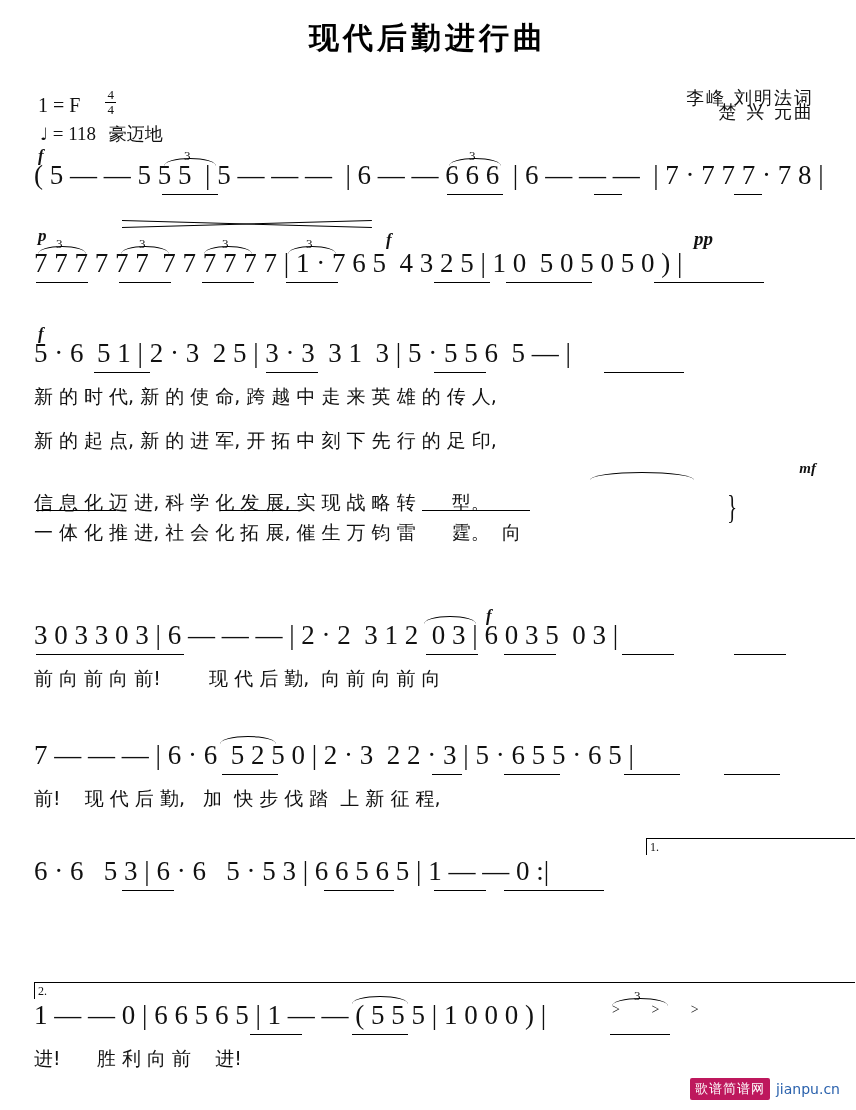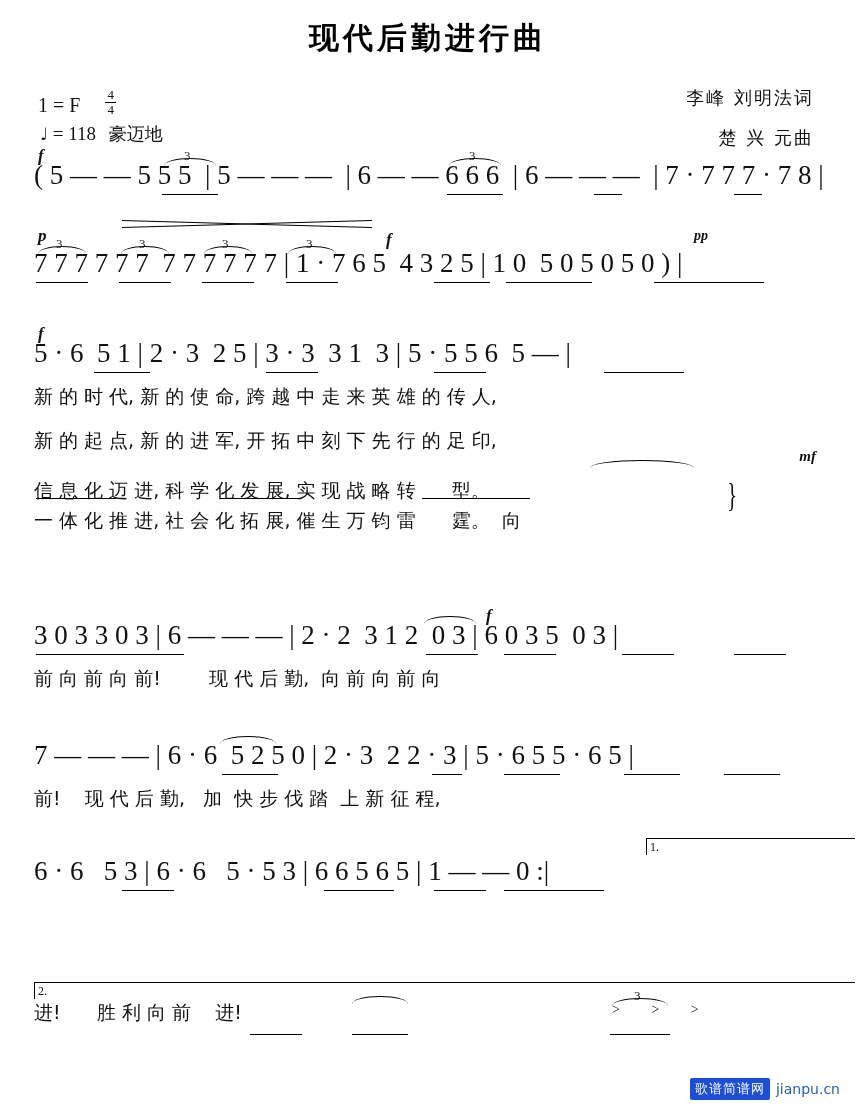--- a/index.html
+++ b/index.html
@@ -41,21 +41,21 @@
     font-size:19px;
   }
   .meta-tempo .note{font-family:"DejaVu Sans",sans-serif;font-size:17px;}
   .meta-tempo .cn{font-family:"DejaVu Sans",sans-serif;font-size:18px;margin-left:8px;}
 
   .credit1{
     position:absolute;right:42px;top:86px;
     font-family:"DejaVu Sans",sans-serif;font-size:18px;letter-spacing:2px;
   }
   .credit2{
-    position:absolute;right:42px;top:126px;
+    position:absolute;right:42px;top:100px;
     font-family:"DejaVu Sans",sans-serif;font-size:18px;letter-spacing:2px;
   }
 
   
   .row{position:absolute;left:34px;width:790px;}
   .notes{
     font-family:"Liberation Serif", serif;
     font-size:27px;
     letter-spacing:0px;
     white-space:pre;
@@ -111,21 +111,21 @@
     transform:scaleX(.6);
   }
 
   
   .wm{
     position:absolute;right:16px;bottom:10px;
     display:flex;align-items:center;gap:6px;
     font-family:"DejaVu Sans",sans-serif;font-size:15px;color:#333;
   }
   .wm .logo{
-    display:inline-block;background:#1d4ed8;color:#fff;
+    display:inline-block;background:#be185d;color:#fff;
     font-size:13px;padding:2px 5px;border-radius:2px;letter-spacing:1px;
   }
   .wm .site{color:#2b62ad;font-size:14px;}
 </style>
 </head>
 <body>
 
 <div class="sheet">
 
   <div class="title">现代后勤进行曲</div>
@@ -156,21 +156,21 @@
     <div class="notes">( 5 — — 5 5 5  | 5 — — —  | 6 — — 6 6 6  | 6 — — —  | 7 · 7 7 7 · 7 8 |</div>
     <span class="beam" style="left:128px;top:34px;width:56px;"></span>
     <span class="beam" style="left:413px;top:34px;width:56px;"></span>
     <span class="beam" style="left:560px;top:34px;width:28px;"></span>
     <span class="beam" style="left:700px;top:34px;width:28px;"></span>
   </div>
 
   <div class="row" style="top:248px;">
     <span class="dyn" style="left:4px;top:-22px;">p</span>
     <span class="dyn" style="left:352px;top:-18px;">f</span>
-    <span class="dyn" style="left:660px;top:-20px;font-size:14px;">pp</span>
+    <span class="dyn" style="left:660px;top:-20px;font-size:19px;">pp</span>
 
     <div class="hairpin" style="left:88px;top:-28px;width:250px;height:20px;">
       <i style="width:250px;transform:rotate(1.6deg);"></i>
       <i style="width:250px;transform:rotate(-1.6deg);margin-top:6px;"></i>
     </div>
 
     <span class="trip" style="left:22px;top:-12px;">3</span>
     <span class="arc" style="left:4px;top:-2px;width:48px;"></span>
     <span class="trip" style="left:105px;top:-12px;">3</span>
     <span class="arc" style="left:87px;top:-2px;width:48px;"></span>
@@ -194,21 +194,21 @@
     <span class="dyn" style="left:4px;top:-14px;">f</span>
     <div class="notes">5 · 6  5 1 | 2 · 3  2 5 | 3 · 3  3 1  3 | 5 · 5 5 6  5 — |</div>
     <span class="beam" style="left:60px;top:34px;width:56px;"></span>
     <span class="beam" style="left:232px;top:34px;width:52px;"></span>
     <span class="beam" style="left:400px;top:34px;width:52px;"></span>
     <span class="beam" style="left:570px;top:34px;width:80px;"></span>
     <div class="lyric">新 的 时 代, 新 的 使 命, 跨 越 中 走 来 英 雄 的 传 人,</div>
     <div class="lyric lyric2">新 的 起 点, 新 的 进 军, 开 拓 中 刻 下 先 行 的 足 印,</div>
   </div>
 
-  <div class="row" style="top:464px;">
+  <div class="row" style="top:476px;">
     <span class="dyn" style="right:8px;top:-16px;font-size:15px;">mf</span>
     <span class="beam" style="left:2px;top:34px;width:80px;"></span>
     <span class="beam" style="left:186px;top:34px;width:80px;"></span>
     <span class="beam" style="left:388px;top:34px;width:108px;"></span>
     <span class="arc" style="left:556px;top:-4px;width:104px;"></span>
     <span class="brace" style="left:690px;top:12px;">}</span>
     <div class="lyric lyric2">信 息 化 迈 进, 科 学 化 发 展, 实 现 战 略 转      型。</div>
     <div class="lyric">一 体 化 推 进, 社 会 化 拓 展, 催 生 万 钧 雷      霆。  向</div>
   </div>
 
@@ -246,20 +246,21 @@
     <span class="beam" style="left:470px;top:34px;width:100px;"></span>
   </div>
 
   <div class="row" style="top:1000px;">
     <div class="ending" style="left:0px;top:-18px;width:820px;height:16px;">
       <span>2.</span>
     </div>
     <span class="trip" style="left:600px;top:-12px;">3</span>
     <span class="arc" style="left:578px;top:-2px;width:56px;"></span>
     <span class="dyn" style="left:578px;top:2px;font-style:normal;font-weight:normal;letter-spacing:14px;font-size:14px;">&gt; &gt; &gt;</span>
+    <div class="notes">1 — — 0 | 6 6 5 6 5 | 1 — — ( 5 5 5 | 1 0 0 0 ) |</div>
     <span class="arc" style="left:318px;top:-4px;width:56px;"></span>
     <span class="beam" style="left:216px;top:34px;width:52px;"></span>
     <span class="beam" style="left:318px;top:34px;width:56px;"></span>
     <span class="beam" style="left:576px;top:34px;width:60px;"></span>
     <div class="lyric">进!      胜 利 向 前    进!</div>
   </div>
 
   <div class="wm">
     <span class="logo">歌谱简谱网</span>
     <span class="site">jianpu.cn</span>

